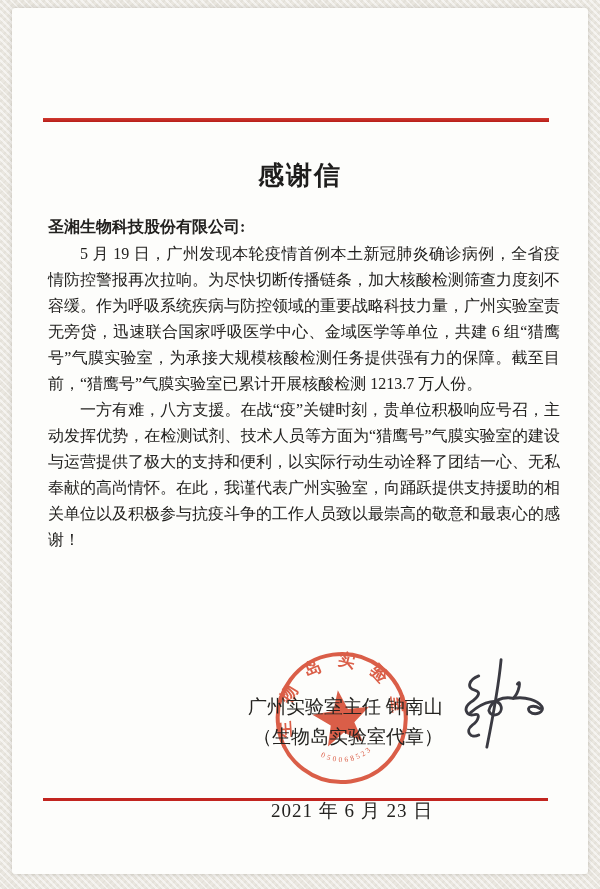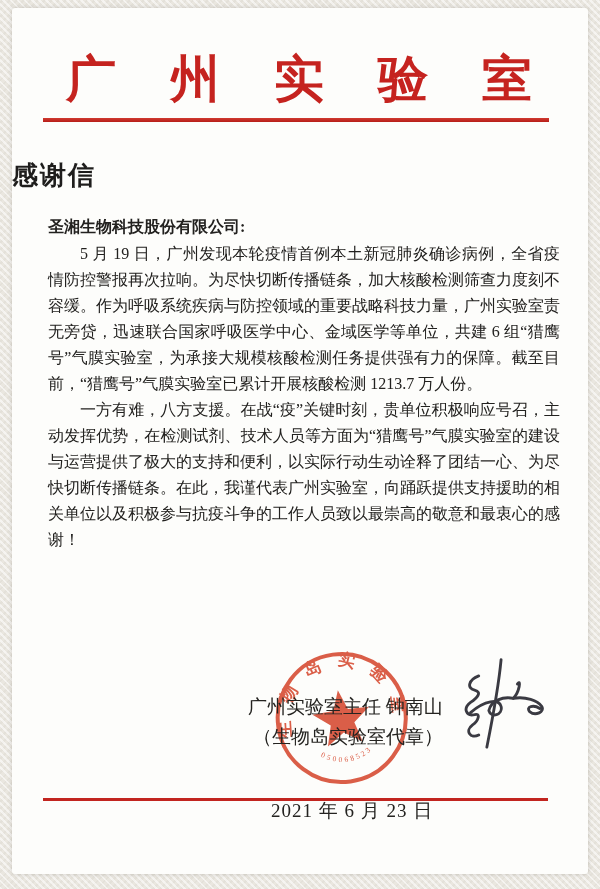--- a/index.html
+++ b/index.html
@@ -24,21 +24,21 @@
     position:absolute;left:0;top:36px;width:100%;
     text-align:center;font-size:50px;font-weight:bold;line-height:70px;
     color:#c5231f;letter-spacing:2px;white-space:nowrap;
   }
   .rule-top{
     position:absolute;left:31px;top:110px;width:506px;height:4px;
     background:linear-gradient(#d03a30,#b71d18);
   }
   .doc-title{
     position:absolute;left:0;top:150px;width:100%;margin:0;
-    font-size:26px;font-weight:bold;color:#1e1d1c;
+    text-align:center;font-size:26px;font-weight:bold;color:#1e1d1c;
     letter-spacing:2px;
   }
   .body-text{
     position:absolute;left:36px;top:206px;width:512px;
     font-size:16px;line-height:26px;color:#22211f;
     text-align:justify;
   }
   .recipient{font-weight:bold;margin:0 0 1px 0;}
   .body-text p{margin:0;text-indent:2em;}
   .sig-block{
@@ -64,30 +64,29 @@
     position:absolute;left:31px;top:790px;width:505px;height:3px;
     background:#c2251f;
   }
 </style>
 </head>
 <body>
 
 <div class="photo">
   <div class="page">
 
-    <div class="org-title">广　州　实　验　室</div>
 
     <div class="rule-top"></div>
 
     <h1 class="doc-title">感谢信</h1>
 
     <div class="body-text">
       <div class="recipient">圣湘生物科技股份有限公司:</div>
       <p>5 月 19 日，广州发现本轮疫情首例本土新冠肺炎确诊病例，全省疫情防控警报再次拉响。为尽快切断传播链条，加大核酸检测筛查力度刻不容缓。作为呼吸系统疾病与防控领域的重要战略科技力量，广州实验室责无旁贷，迅速联合国家呼吸医学中心、金域医学等单位，共建 6 组“猎鹰号”气膜实验室，为承接大规模核酸检测任务提供强有力的保障。截至目前，“猎鹰号”气膜实验室已累计开展核酸检测 1213.7 万人份。</p>
-      <p>一方有难，八方支援。在战“疫”关键时刻，贵单位积极响应号召，主动发挥优势，在检测试剂、技术人员等方面为“猎鹰号”气膜实验室的建设与运营提供了极大的支持和便利，以实际行动生动诠释了团结一心、为尽快切断传播链条。在此，我谨代表广州实验室，向踊跃提供支持援助的相关单位以及积极参与抗疫斗争的工作人员致以最崇高的敬意和最衷心的感谢！</p>
+      <p>一方有难，八方支援。在战“疫”关键时刻，贵单位积极响应号召，主动发挥优势，在检测试剂、技术人员等方面为“猎鹰号”气膜实验室的建设与运营提供了极大的支持和便利，以实际行动生动诠释了团结一心、无私奉献的高尚情怀。在此，我谨代表广州实验室，向踊跃提供支持援助的相关单位以及积极参与抗疫斗争的工作人员致以最崇高的敬意和最衷心的感谢！</p>
     </div>
 
     <svg class="seal" viewBox="0 0 150 150">
       <circle cx="75" cy="73" r="64" fill="none" stroke="#d8492f" stroke-width="4"></circle>
       <polygon fill="#d8492f" points="75,45 82.4,64.9 103.5,65.7 86.9,78.9 92.6,99.3 75,87.5 57.4,99.3 63.1,78.9 46.5,65.7 67.7,64.9"></polygon>
       <defs>
         <path id="arcTop" d="M 26.1,90.8 A 52,52 0 1 1 123.9,90.8" fill="none"></path>
         <path id="arcBottom" d="M 39,98.2 A 44,44 0 0 0 111,98.2" fill="none"></path>
       </defs>
       <text class="ring">

